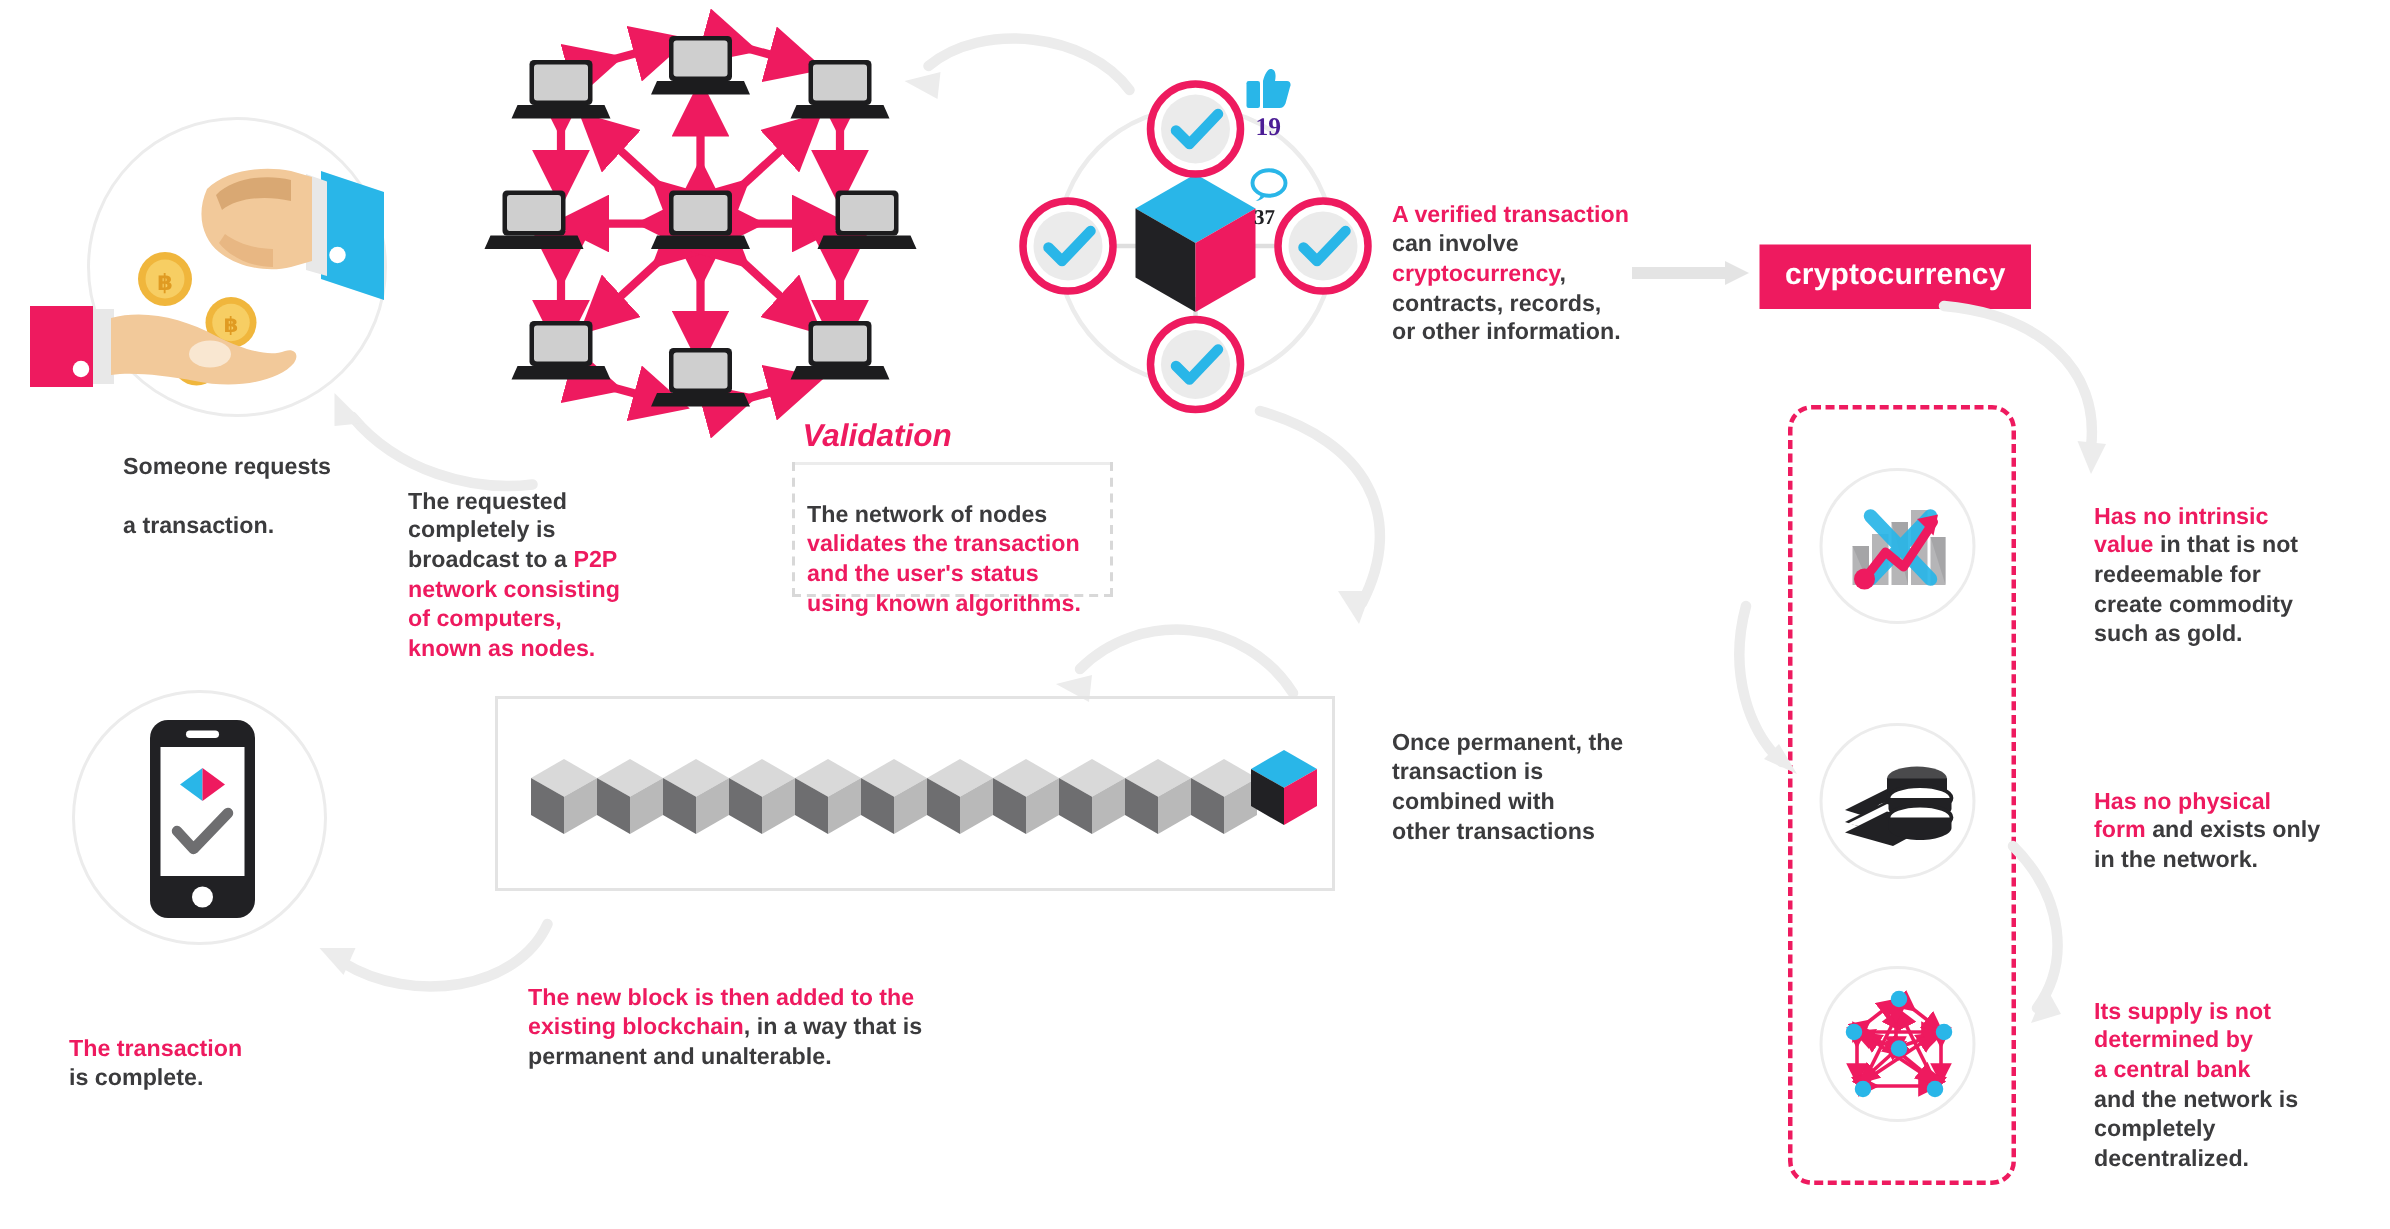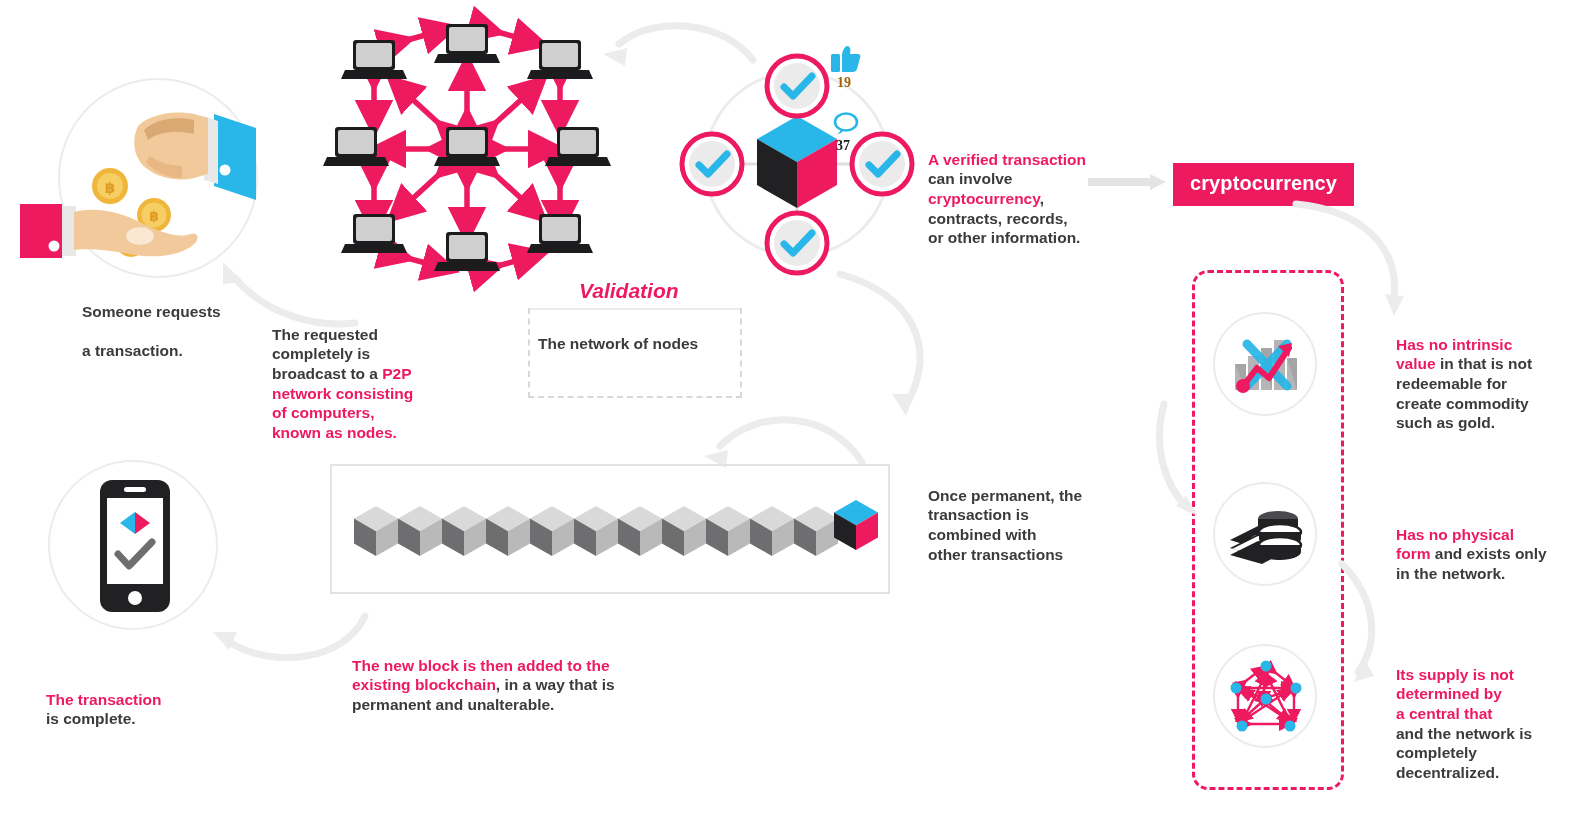--- a/index.html
+++ b/index.html
@@ -18,21 +18,21 @@
   .circ{border:2px solid #ececec;border-radius:50%;box-sizing:border-box;}
 
   
   .pill{
     background:#ee1a5f;color:#fff;font-size:20px;font-weight:bold;
     padding:9px 17px 11px 17px;display:inline-block;letter-spacing:.1px;
   }
 
   
   .vbox{border:2px dashed #d8d8d8;box-sizing:border-box;}
-  .vtitle{font-size:21px;font-weight:bold;font-style:italic;color:#ee1a5f;margin-left:44px;}
+  .vtitle{font-size:21px;font-weight:bold;font-style:italic;color:#ee1a5f;}
   .vline{border-top:2px solid #ececec;}
 
   
   .ledger{border:2px solid #e3e3e3;box-sizing:border-box;}
 
   
   .panel{border:3px dashed #ee1a5f;border-radius:16px;box-sizing:border-box;}
 </style>
 </head>
 <body>
@@ -150,21 +150,23 @@
     <path d="M168 44 C140 6 70 -2 34 28" stroke="#ececec" stroke-width="7" fill="none" stroke-linecap="round"></path>
     <path d="M18 38 L42 32 L40 50 Z" fill="#ececec"></path>
   </svg>
 </div>
 
 <div class="abs vtitle" style="left:535px;top:279px;">Validation</div>
 <div class="abs vline" style="left:528px;top:308px;width:214px;"></div>
 <div class="abs vbox" style="left:528px;top:308px;width:214px;height:90px;border-top:none;"></div>
 <div class="abs txt" style="left:538px;top:314px;width:205px;">
   <span class="gray">The network of nodes
-</span>
+</span><span class="pink">validates the transaction
+and the user's status
+using known algorithms.</span>
 </div>
 
 <div class="abs" style="left:672px;top:36px;width:250px;height:255px;">
   <svg width="250" height="255" viewBox="0 0 250 255">
     <circle cx="125" cy="128" r="92" fill="none" stroke="#ececec" stroke-width="3"></circle>
     <g stroke="#dedede" stroke-width="3">
       <line x1="125" y1="75" x2="125" y2="95"></line>
       <line x1="125" y1="162" x2="125" y2="182"></line>
       <line x1="72" y1="128" x2="92" y2="128"></line>
       <line x1="158" y1="128" x2="178" y2="128"></line>
@@ -199,31 +201,31 @@
   </svg>
 </div>
 
 <div class="abs" style="left:828px;top:45px;width:34px;height:28px;">
   <svg width="34" height="28" viewBox="0 0 34 28">
     <path d="M14 9 C15 5 17 1 19 1 C22 1 23 4 22 9 L30 9 C32 9 33 11 32 13
              L29 24 C28 26 27 27 25 27 L14 27 Z" fill="#29b6e8"></path>
     <rect x="3" y="9" width="9" height="18" rx="1.5" fill="#29b6e8"></rect>
   </svg>
 </div>
-<div class="abs" style="left:837px;top:75px;font-size:14px;font-weight:bold;font-family:'Liberation Serif',serif;color:#a16207;">19</div>
+<div class="abs" style="left:837px;top:75px;font-size:17px;font-weight:bold;font-family:'Liberation Serif',serif;color:#4c1d95;">19</div>
 
 <div class="abs" style="left:832px;top:112px;width:28px;height:24px;">
   <svg width="28" height="24" viewBox="0 0 28 24">
     <ellipse cx="14" cy="10" rx="11" ry="8.5" fill="none" stroke="#29b6e8" stroke-width="2.6"></ellipse>
     <path d="M9 17 C8 20 7 21 5 22 C8 22 11 20 12 17.5 Z" fill="#29b6e8"></path>
   </svg>
 </div>
 <div class="abs" style="left:836px;top:138px;font-size:14px;font-weight:bold;font-family:'Liberation Serif',serif;color:#212124;">37</div>
 
-<div class="abs txt" style="left:928px;top:130px;width:220px;">
+<div class="abs txt" style="left:928px;top:114px;width:220px;">
   <span class="pink">A verified transaction</span><span class="gray">
 can involve
 </span><span class="pink">cryptocurrency</span><span class="gray">,
 contracts, records,
 or other information.</span>
 </div>
 
 <div class="abs" style="left:1088px;top:172px;width:80px;height:20px;">
   <svg width="80" height="20" viewBox="0 0 80 20">
     <line x1="0" y1="10" x2="62" y2="10" stroke="#e4e4e4" stroke-width="8"></line>
@@ -431,17 +433,17 @@
       <circle cx="8" cy="30" r="5.5"></circle>
       <circle cx="38" cy="41" r="5.5"></circle>
       <circle cx="14" cy="68" r="5.5"></circle>
       <circle cx="62" cy="68" r="5.5"></circle>
     </g>
   </svg>
 </div>
 <div class="abs txt" style="left:1396px;top:645px;width:200px;">
   <span class="pink">Its supply is not
 determined by
-a central that</span><span class="gray">
+a central bank</span><span class="gray">
 and the network is
 completely
 decentralized.</span>
 </div>
 
 </body></html>

